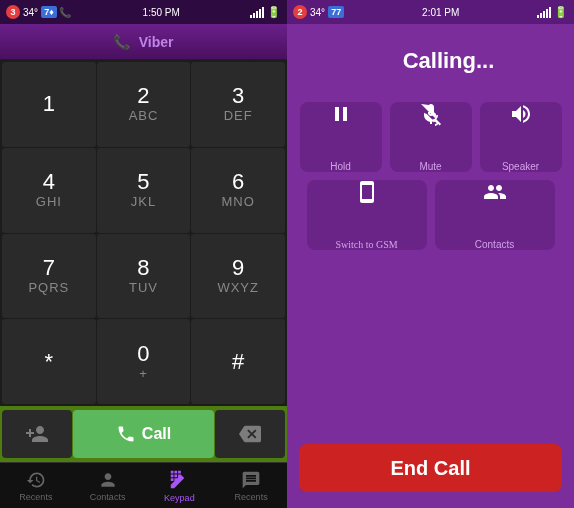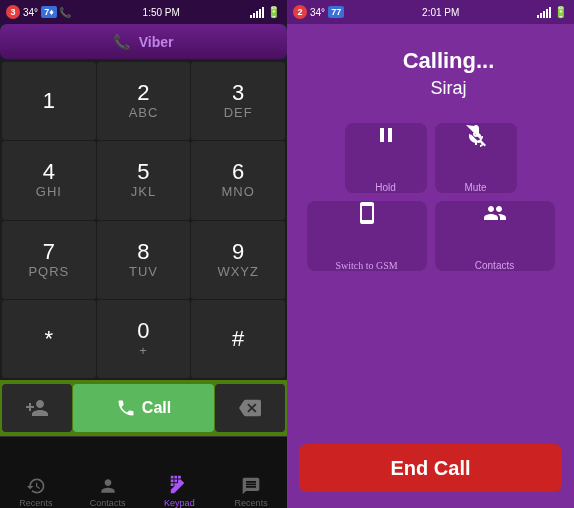--- a/index.html
+++ b/index.html
@@ -38,21 +38,20 @@
       gap: 3px;
     }
 
     .viber-header {
       height: 36px;
       background: linear-gradient(180deg, #6b1f8a 0%, #4a1060 100%);
       display: flex;
       align-items: center;
       justify-content: center;
       border-bottom: 1px solid #3a0850;
-      border-radius: 7px;
     }
 
     .viber-logo {
       color: #c084e8;
       font-size: 14px;
       font-weight: bold;
     }
 
     .viber-logo-icon {
       margin-right: 4px;
@@ -137,24 +136,24 @@
       border-radius: 4px;
       display: flex;
       align-items: center;
       justify-content: center;
       cursor: pointer;
       color: #7c7c7c;
       font-size: 16px;
     }
 
     .bottom-nav {
-      height: 72px;
+      height: 46px;
       background: #111111;
       display: flex;
-      align-items: flex-end;
+      align-items: center;
       border-top: 1px solid #333;
     }
 
     .nav-item {
       flex: 1;
       display: flex;
       flex-direction: column;
       align-items: center;
       justify-content: center;
       cursor: pointer;
@@ -434,39 +433,44 @@
         <div class="bar bar3"></div>
         <div class="bar bar4"></div>
         <div class="bar bar5"></div>
       </div>
       <span class="battery-icon">🔋</span>
     </div>
   </div>
 
   <div class="calling-section">
     <div class="calling-title">Calling...</div>
-    <div class="calling-name">Siraj</div>
   </div>
 
   <div class="call-controls">
 
     <div class="controls-row">
       <div class="control-btn">
         <svg width="24" height="24" viewBox="0 0 24 24" fill="white">
           <path d="M6 19h4V5H6v14zm8-14v14h4V5h-4z"></path>
         </svg>
         <span class="control-label">Hold</span>
       </div>
       <div class="control-btn">
         <svg width="24" height="24" viewBox="0 0 24 24" fill="white">
           <path d="M12 14c1.66 0 2.99-1.34 2.99-3L15 5c0-1.66-1.34-3-3-3S9 3.34 9 5v6c0 1.66 1.34 3 3 3zm-1.2-9.1c0-.66.54-1.2 1.2-1.2.66 0 1.2.54 1.2 1.2l-.01 6.2c0 .66-.53 1.2-1.19 1.2-.66 0-1.2-.54-1.2-1.2V4.9zM2 2l20 20-1.41 1.41-1.37-1.37C18.45 23.09 17.28 24 16 24v-2c.67 0 1.34-.22 1.87-.66L16 19.46V19c0 .55-.45 1-1 1s-1-.45-1-1v-.68L7.27 11.55c-.18.44-.27.91-.27 1.45v1c0 2.76 2.24 5 5 5s5-2.24 5-5v-1c0-.41-.08-.8-.2-1.17l-1.7-1.7L14.91 8l-.01-3.1C14.9 3.34 13.56 2 12 2c-.83 0-1.58.34-2.12.88L2 2z"></path>
           <path d="M19 13h-1.7c0 3-2.54 5.1-5.3 5.1S6.7 16 6.7 13H5c0 3.41 2.72 6.23 6 6.72V22h2v-2.28c.91-.13 1.77-.45 2.55-.9l-1.45-1.45C13.48 17.82 12.76 18 12 18c-2.49 0-4.5-2.01-4.5-4.5v-1.32L5.14 10.8C5.05 11.19 5 11.59 5 12v1c0 3.41 2.72 6.23 6 6.72V22h2v-2.28C16.28 19.23 19 16.41 19 13z"></path>
         </svg>
         <span class="control-label">Mute</span>
       </div>
+      <div class="control-btn">
+        <svg width="24" height="24" viewBox="0 0 24 24" fill="white">
+          <path d="M3 9v6h4l5 5V4L7 9H3zm13.5 3c0-1.77-1.02-3.29-2.5-4.03v8.05c1.48-.73 2.5-2.25 2.5-4.02zM14 3.23v2.06c2.89.86 5 3.54 5 6.71s-2.11 5.85-5 6.71v2.06c4.01-.91 7-4.49 7-8.77s-2.99-7.86-7-8.77z"></path>
+        </svg>
+        <span class="control-label">Speaker</span>
+      </div>
     </div>
 
     <div class="controls-row">
       <div class="control-btn" style="width:120px;font-family:Liberation Serif, serif;">
         <svg width="24" height="24" viewBox="0 0 24 24" fill="white">
           <path d="M17 1.01L7 1c-1.1 0-2 .9-2 2v18c0 1.1.9 2 2 2h10c1.1 0 2-.9 2-2V3c0-1.1-.9-1.99-2-1.99zM17 19H7V5h10v14z"></path>
         </svg>
         <span class="control-label">Switch to GSM</span>
       </div>
       <div class="control-btn" style="width:120px;">

